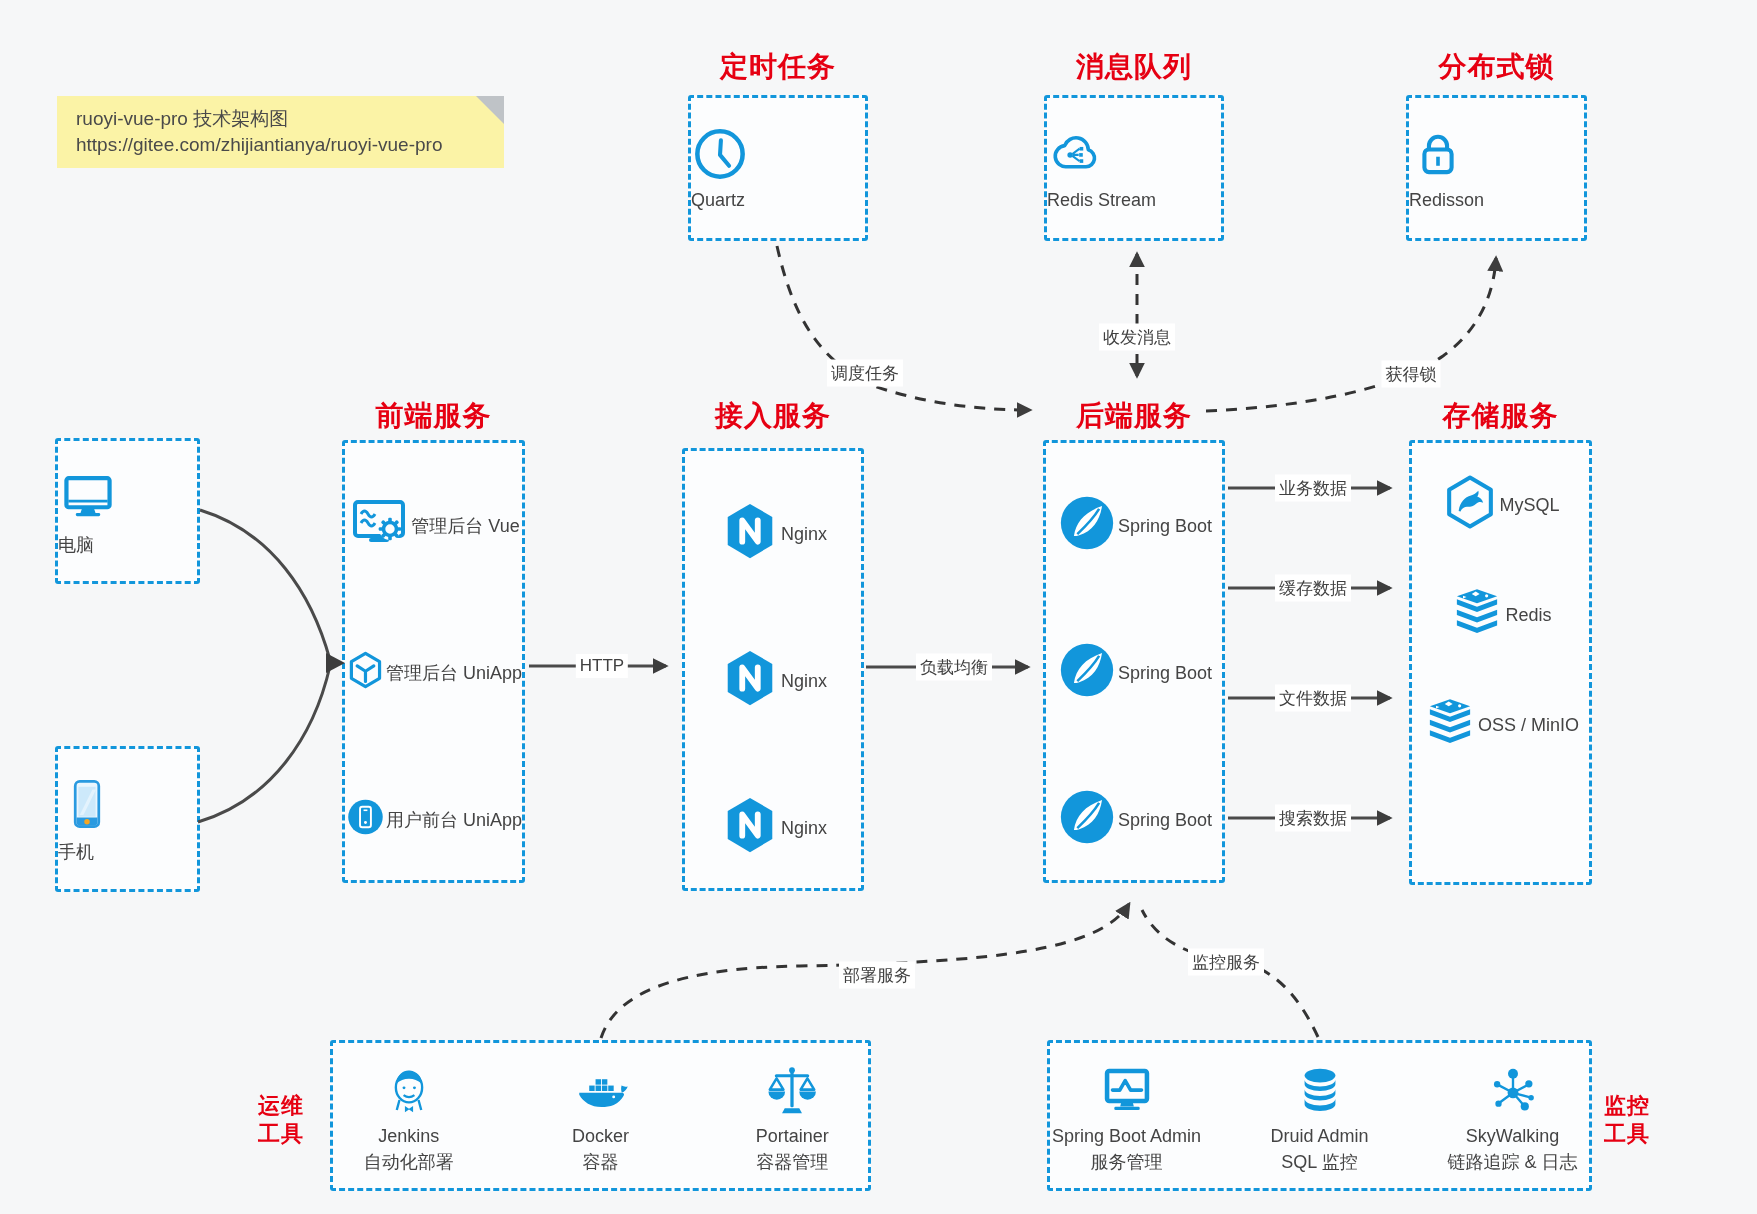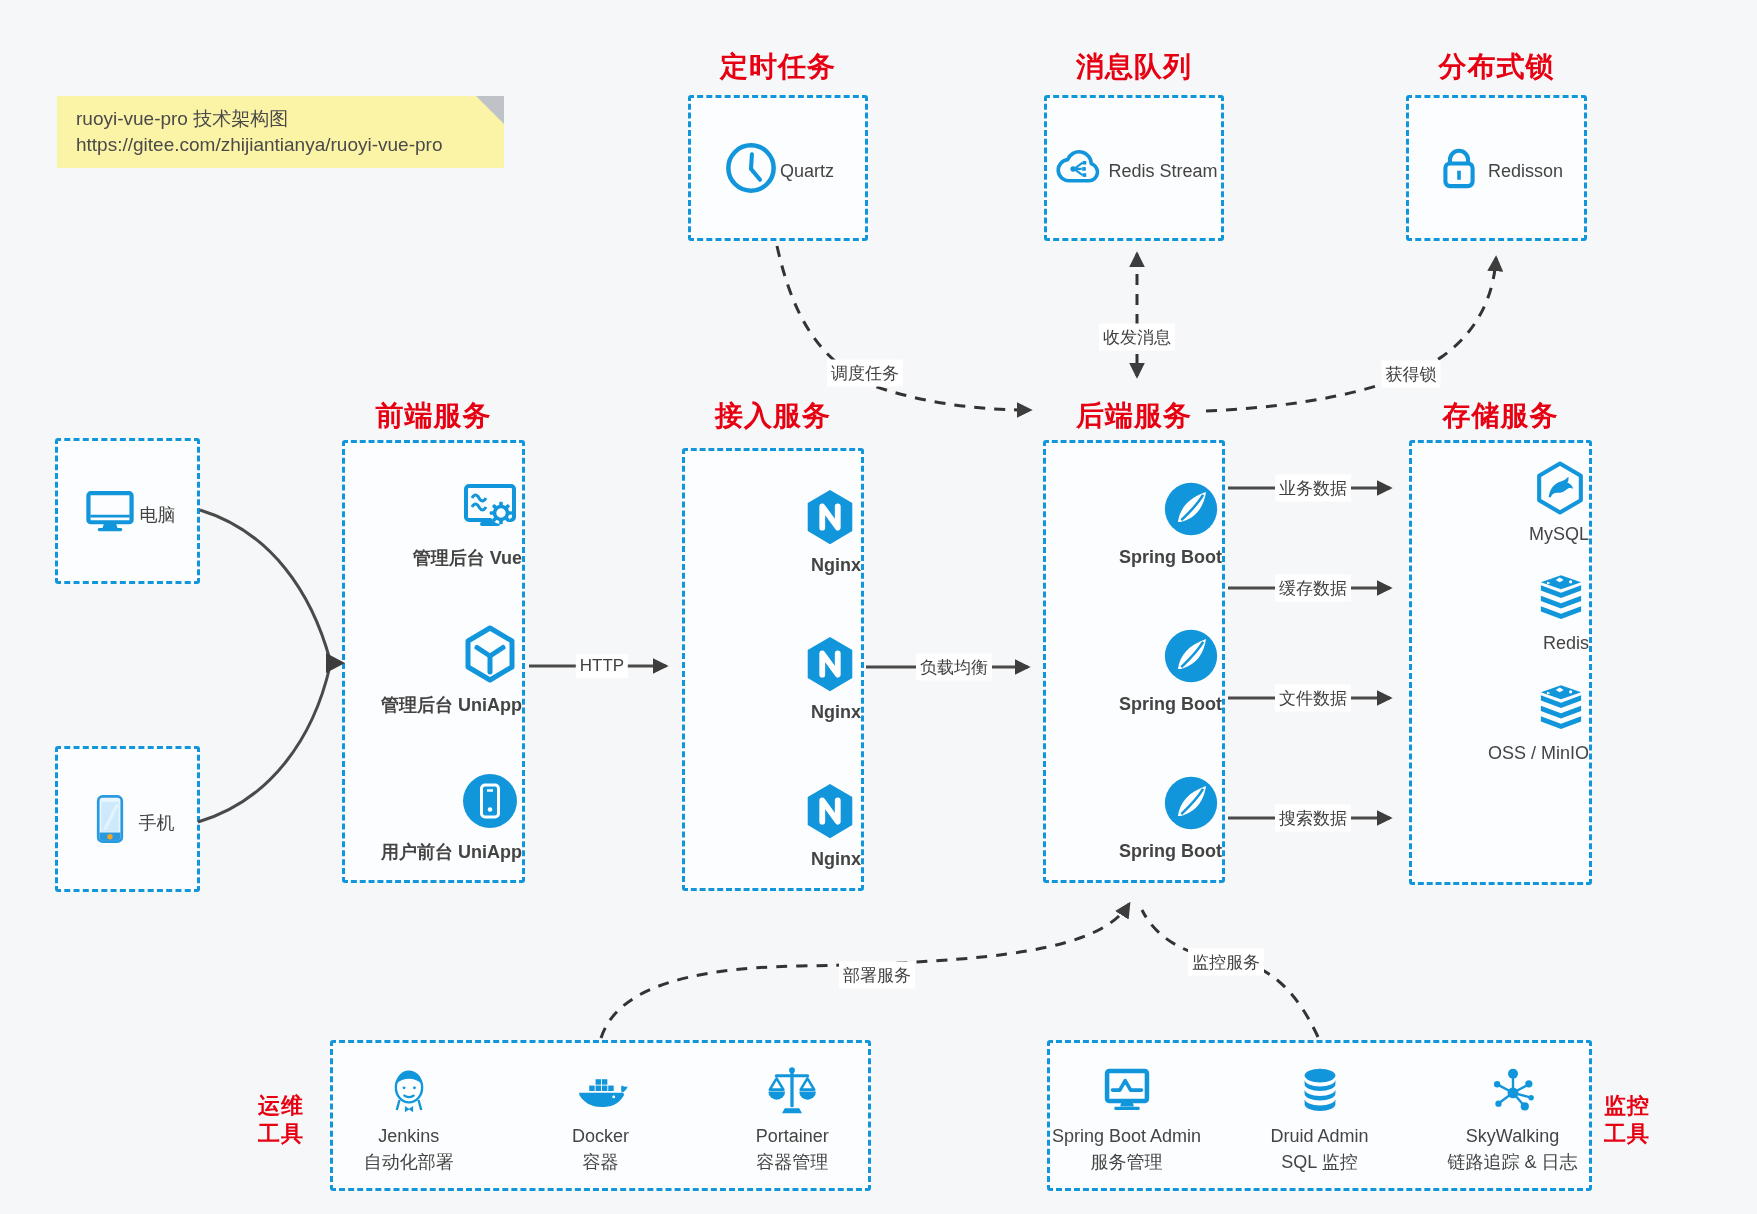--- a/index.html
+++ b/index.html
@@ -20,25 +20,25 @@
   .col-title{
     position:absolute;z-index:2;
     color:#e60012;font-weight:bold;font-size:28px;
     text-align:center;letter-spacing:1px;
   }
   .side-title{
     position:absolute;z-index:2;
     color:#e60012;font-weight:bold;font-size:22px;
     width:50px;line-height:28px;text-align:center;letter-spacing:1px;
   }
-  .vcell{display:flex;flex-direction:row;align-items:center;justify-content:center;}
-  .item{display:flex;flex-direction:column;align-items:flex-end;justify-content:center;}
+  .vcell{display:flex;flex-direction:column;align-items:flex-start;justify-content:center;}
+  .item{display:flex;flex-direction:row;align-items:center;justify-content:center;}
   .item-label{font-size:18px;color:#444;margin-top:7px;white-space:nowrap;}
   .sub-label{font-size:18px;color:#444;margin-top:3px;white-space:nowrap;}
-  .slot3{height:147px;font-weight:bold;}
+  .slot3{height:147px;}
   .slot4{height:110px;}
   .icon{display:block;}
   .conn-label{
     position:absolute;z-index:5;
     font-size:17px;color:#404040;background:#ffffff;
     padding:2px 4px;white-space:nowrap;transform:translate(-50%,-50%);
   }
   #connectors{position:absolute;left:0;top:0;z-index:3;pointer-events:none;}
   .note{
     position:absolute;left:57px;top:96px;width:447px;height:72px;

